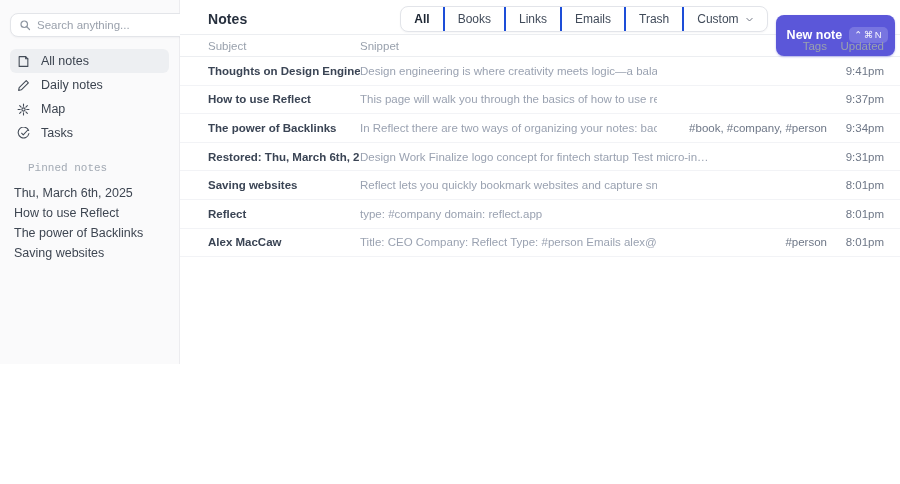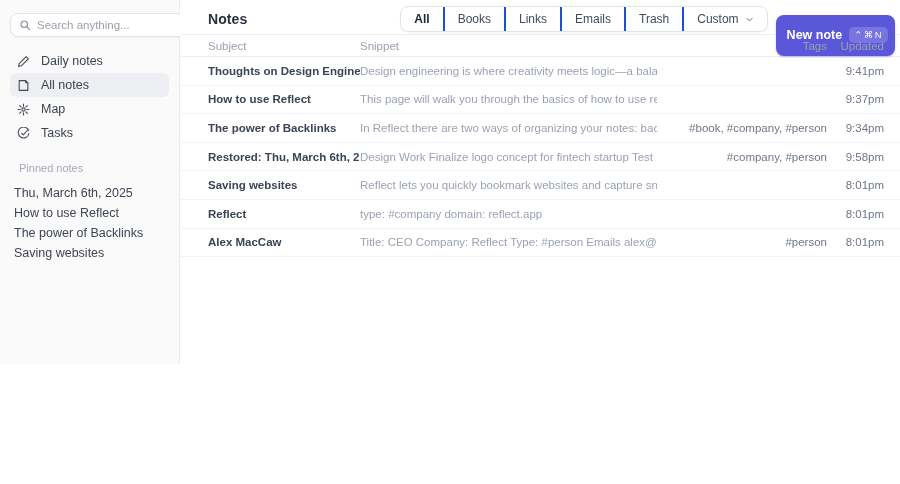--- a/index.html
+++ b/index.html
@@ -19,21 +19,21 @@
   .search-box input::placeholder { color:#9aa1ac; }
   .search-kbd { font-size:10px; color:#9aa1ac; white-space:nowrap; }
   .mic-btn { width:20px; height:20px; display:flex; align-items:center; justify-content:center; cursor:pointer; }
   .icon { display:inline-flex; align-items:center; justify-content:center; }
 
   .nav { margin-top:12px; padding:0 10px; }
   .nav-item { display:flex; align-items:center; gap:11px; height:24px; padding:0 7px;
     border-radius:6px; font-size:12.5px; font-weight:500; color:#3c4450; cursor:pointer; }
   .nav-item.active { background:#edeff2; }
 
-  .pinned-label { margin-top:17px; padding:0 19px; font-size:11px; color:#a3aab4; }
+  .pinned-label { margin-top:17px; padding:0 28px; font-size:11px; color:#a3aab4;font-family:Liberation Mono, monospace; }
   .pinned-list { margin-top:9px; }
   .pinned-item { height:20px; display:flex; align-items:center; padding:0 14px;
     font-size:12.5px; color:#3e4document652; color:#3e4652; cursor:pointer; }
 
   
   .main { position:absolute; left:180px; top:0; width:720px; height:484px; background:#fff; }
   .topbar { height:35px; display:flex; align-items:center; padding:4px 5px 0 28px;
     border-bottom:1px solid #eceef1; }
   .page-title { font-size:14px; font-weight:700; color:#27303e; margin-right:auto; letter-spacing:.1px; }
 
@@ -85,36 +85,36 @@
       <span class="mic-btn">
         <svg width="13" height="15" viewBox="0 0 24 28" fill="none" stroke="#6b7280" stroke-width="2.1" stroke-linecap="round">
           <rect x="8" y="2" width="8" height="13" rx="4"></rect>
           <path d="M4 12 a8 8 0 0 0 16 0"></path>
           <line x1="12" y1="20" x2="12" y2="25"></line>
         </svg>
       </span>
     </div>
 
     <div class="nav">
-      <div class="nav-item">
-        <span class="icon">
-          <svg width="13" height="13" viewBox="0 0 24 24" fill="none" stroke="#434b57" stroke-width="2" stroke-linecap="round" stroke-linejoin="round">
-            <path d="M17 3l4 4L8 20l-5 1 1-5L17 3z"></path>
-          </svg>
-        </span>
-        <span>Daily notes</span>
-      </div>
       <div class="nav-item active">
         <span class="icon">
           <svg width="13" height="13" viewBox="0 0 24 24" fill="none" stroke="#434b57" stroke-width="2" stroke-linecap="round" stroke-linejoin="round">
             <path d="M4 3h12l4 4v14H4z"></path>
               <path d="M16 3v4h4"></path>
           </svg>
         </span>
         <span>All notes</span>
+      </div>
+      <div class="nav-item">
+        <span class="icon">
+          <svg width="13" height="13" viewBox="0 0 24 24" fill="none" stroke="#434b57" stroke-width="2" stroke-linecap="round" stroke-linejoin="round">
+            <path d="M17 3l4 4L8 20l-5 1 1-5L17 3z"></path>
+          </svg>
+        </span>
+        <span>Daily notes</span>
       </div>
       <div class="nav-item">
         <span class="icon">
           <svg width="13" height="13" viewBox="0 0 24 24" fill="none" stroke="#434b57" stroke-width="2" stroke-linecap="round">
             <circle cx="12" cy="12" r="3"></circle>
             <line x1="12" y1="2" x2="12" y2="6"></line>
               <line x1="12" y1="18" x2="12" y2="22"></line>
             <line x1="2" y1="12" x2="6" y2="12"></line>
               <line x1="18" y1="12" x2="22" y2="12"></line>
             <line x1="4.9" y1="4.9" x2="7.6" y2="7.6"></line>
@@ -196,22 +196,21 @@
   <div class="trow">
     <span class="c-subject">The power of Backlinks</span>
     <span class="c-snippet">In Reflect there are two ways of organizing your notes: backlinks a…</span>
     <span class="c-tags">#book, #company, #person</span>
     <span class="c-updated">9:34pm</span>
   </div>
 
   <div class="trow">
     <span class="c-subject">Restored: Thu, March 6th, 2025</span>
     <span class="c-snippet">Design Work Finalize logo concept for fintech startup Test micro-in…</span>
-    <span class="c-tags">#company, #person</span>
-    <span class="c-updated">9:58pm</span>
+    <span class="c-updated">9:31pm</span>
   </div>
 
   <div class="trow">
     <span class="c-subject">Saving websites</span>
     <span class="c-snippet">Reflect lets you quickly bookmark websites and capture snippets fro…</span>
     <span class="c-tags"></span>
     <span class="c-updated">8:01pm</span>
   </div>
 
   <div class="trow">

